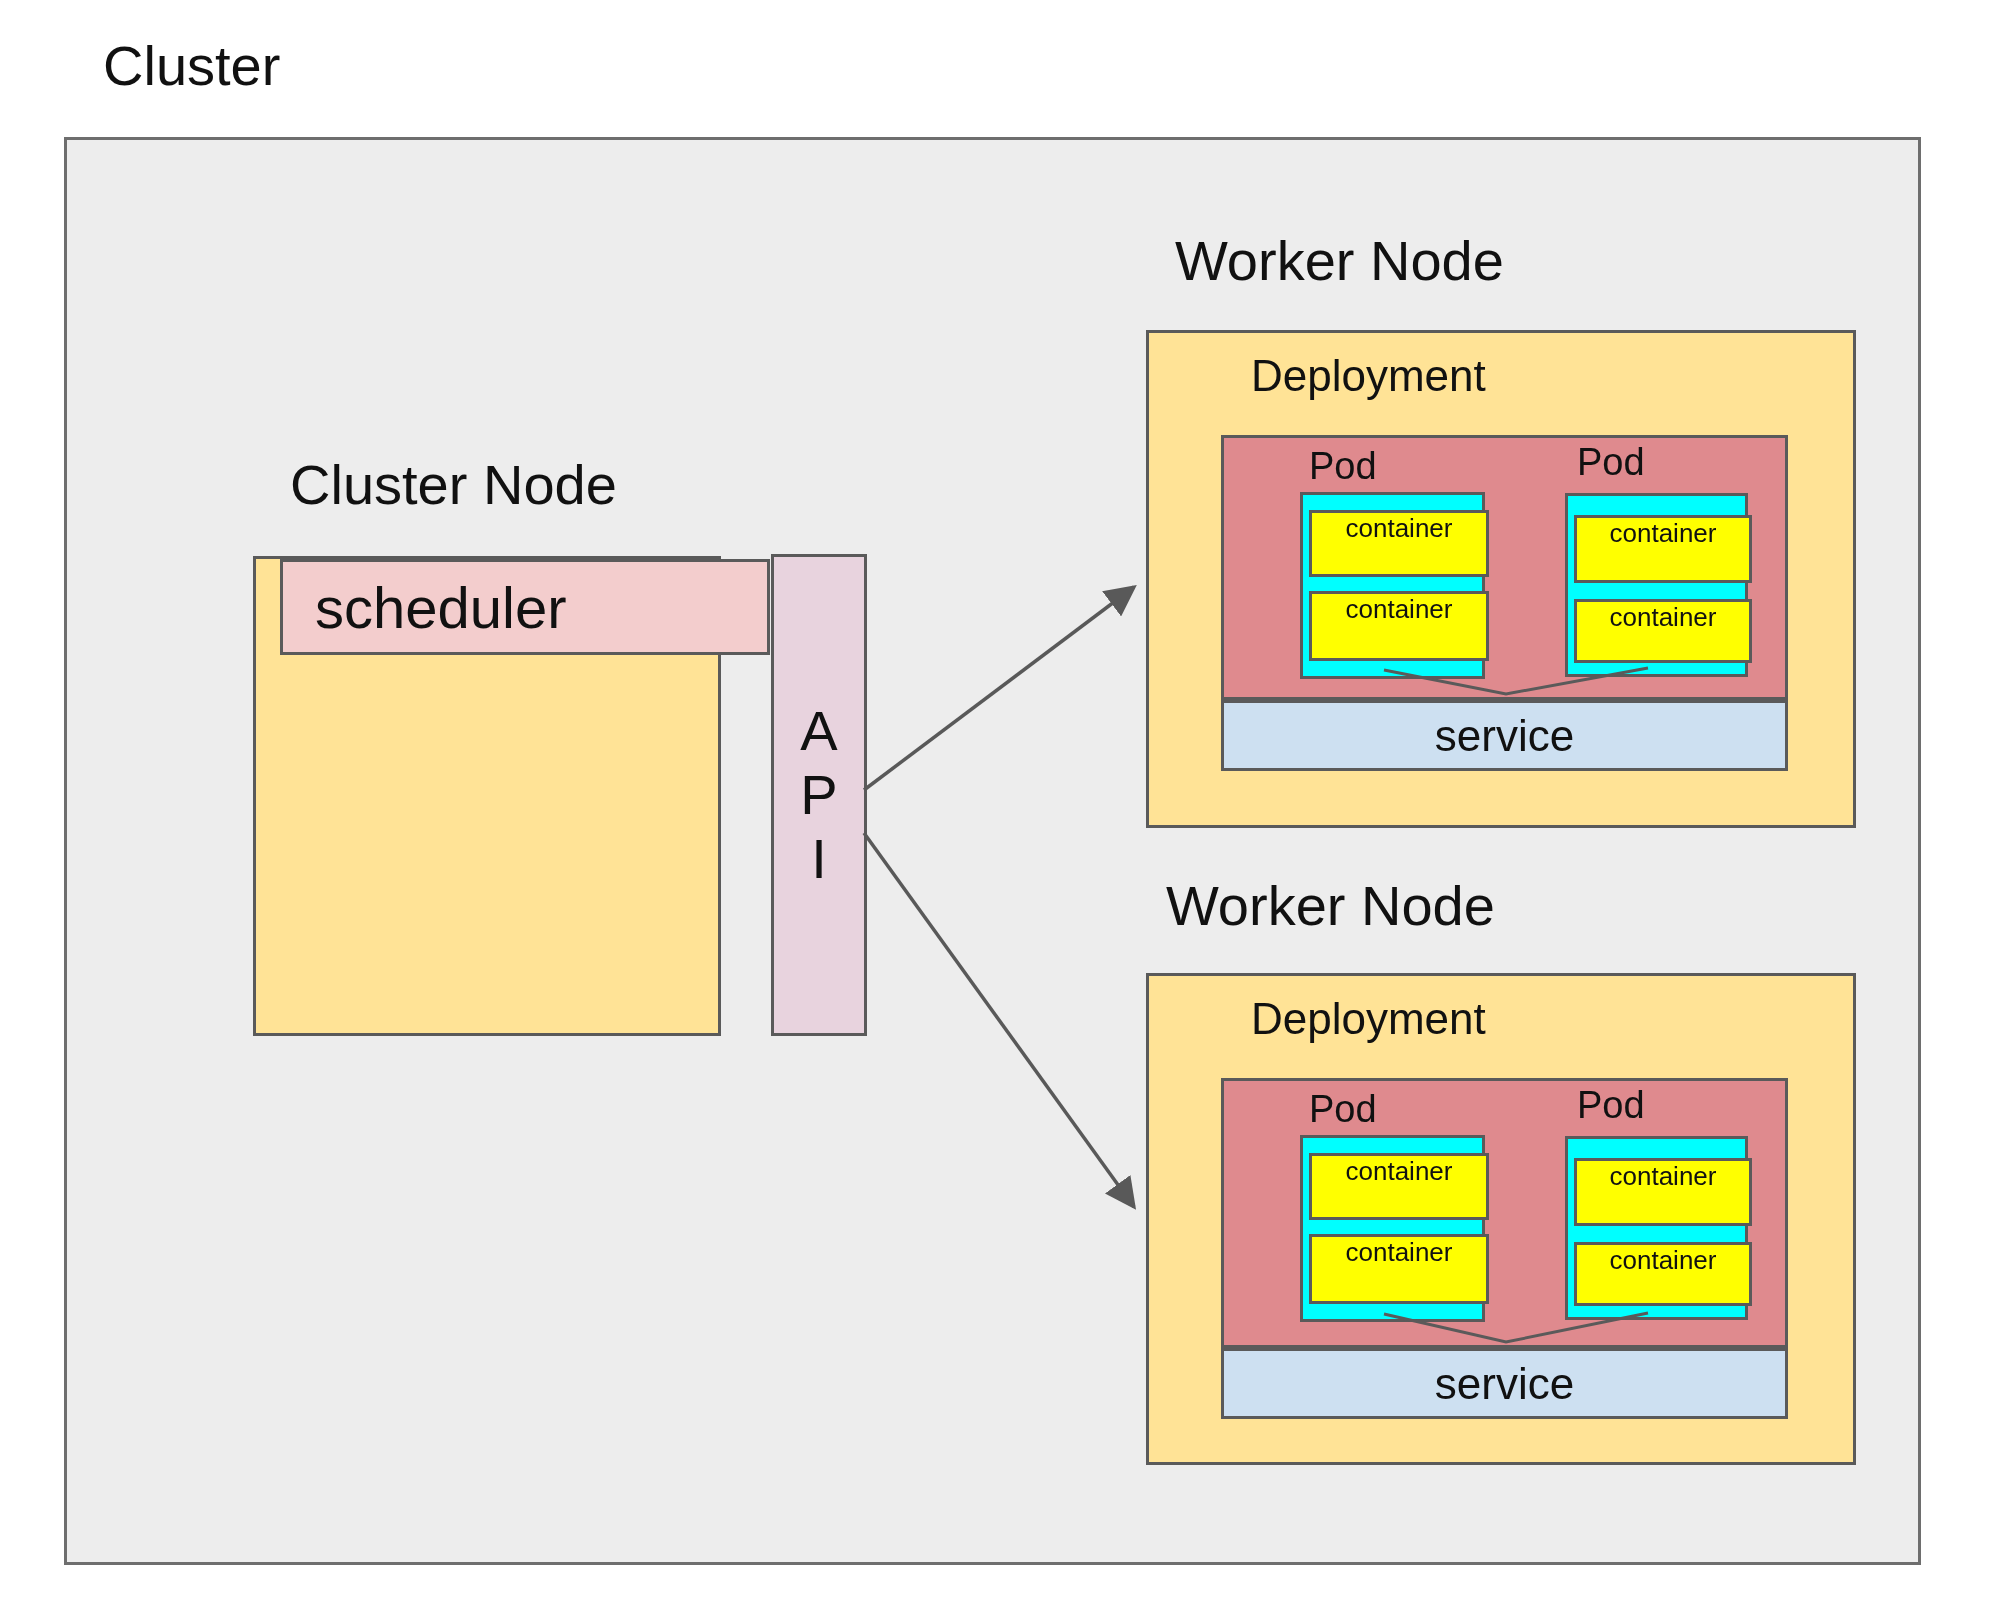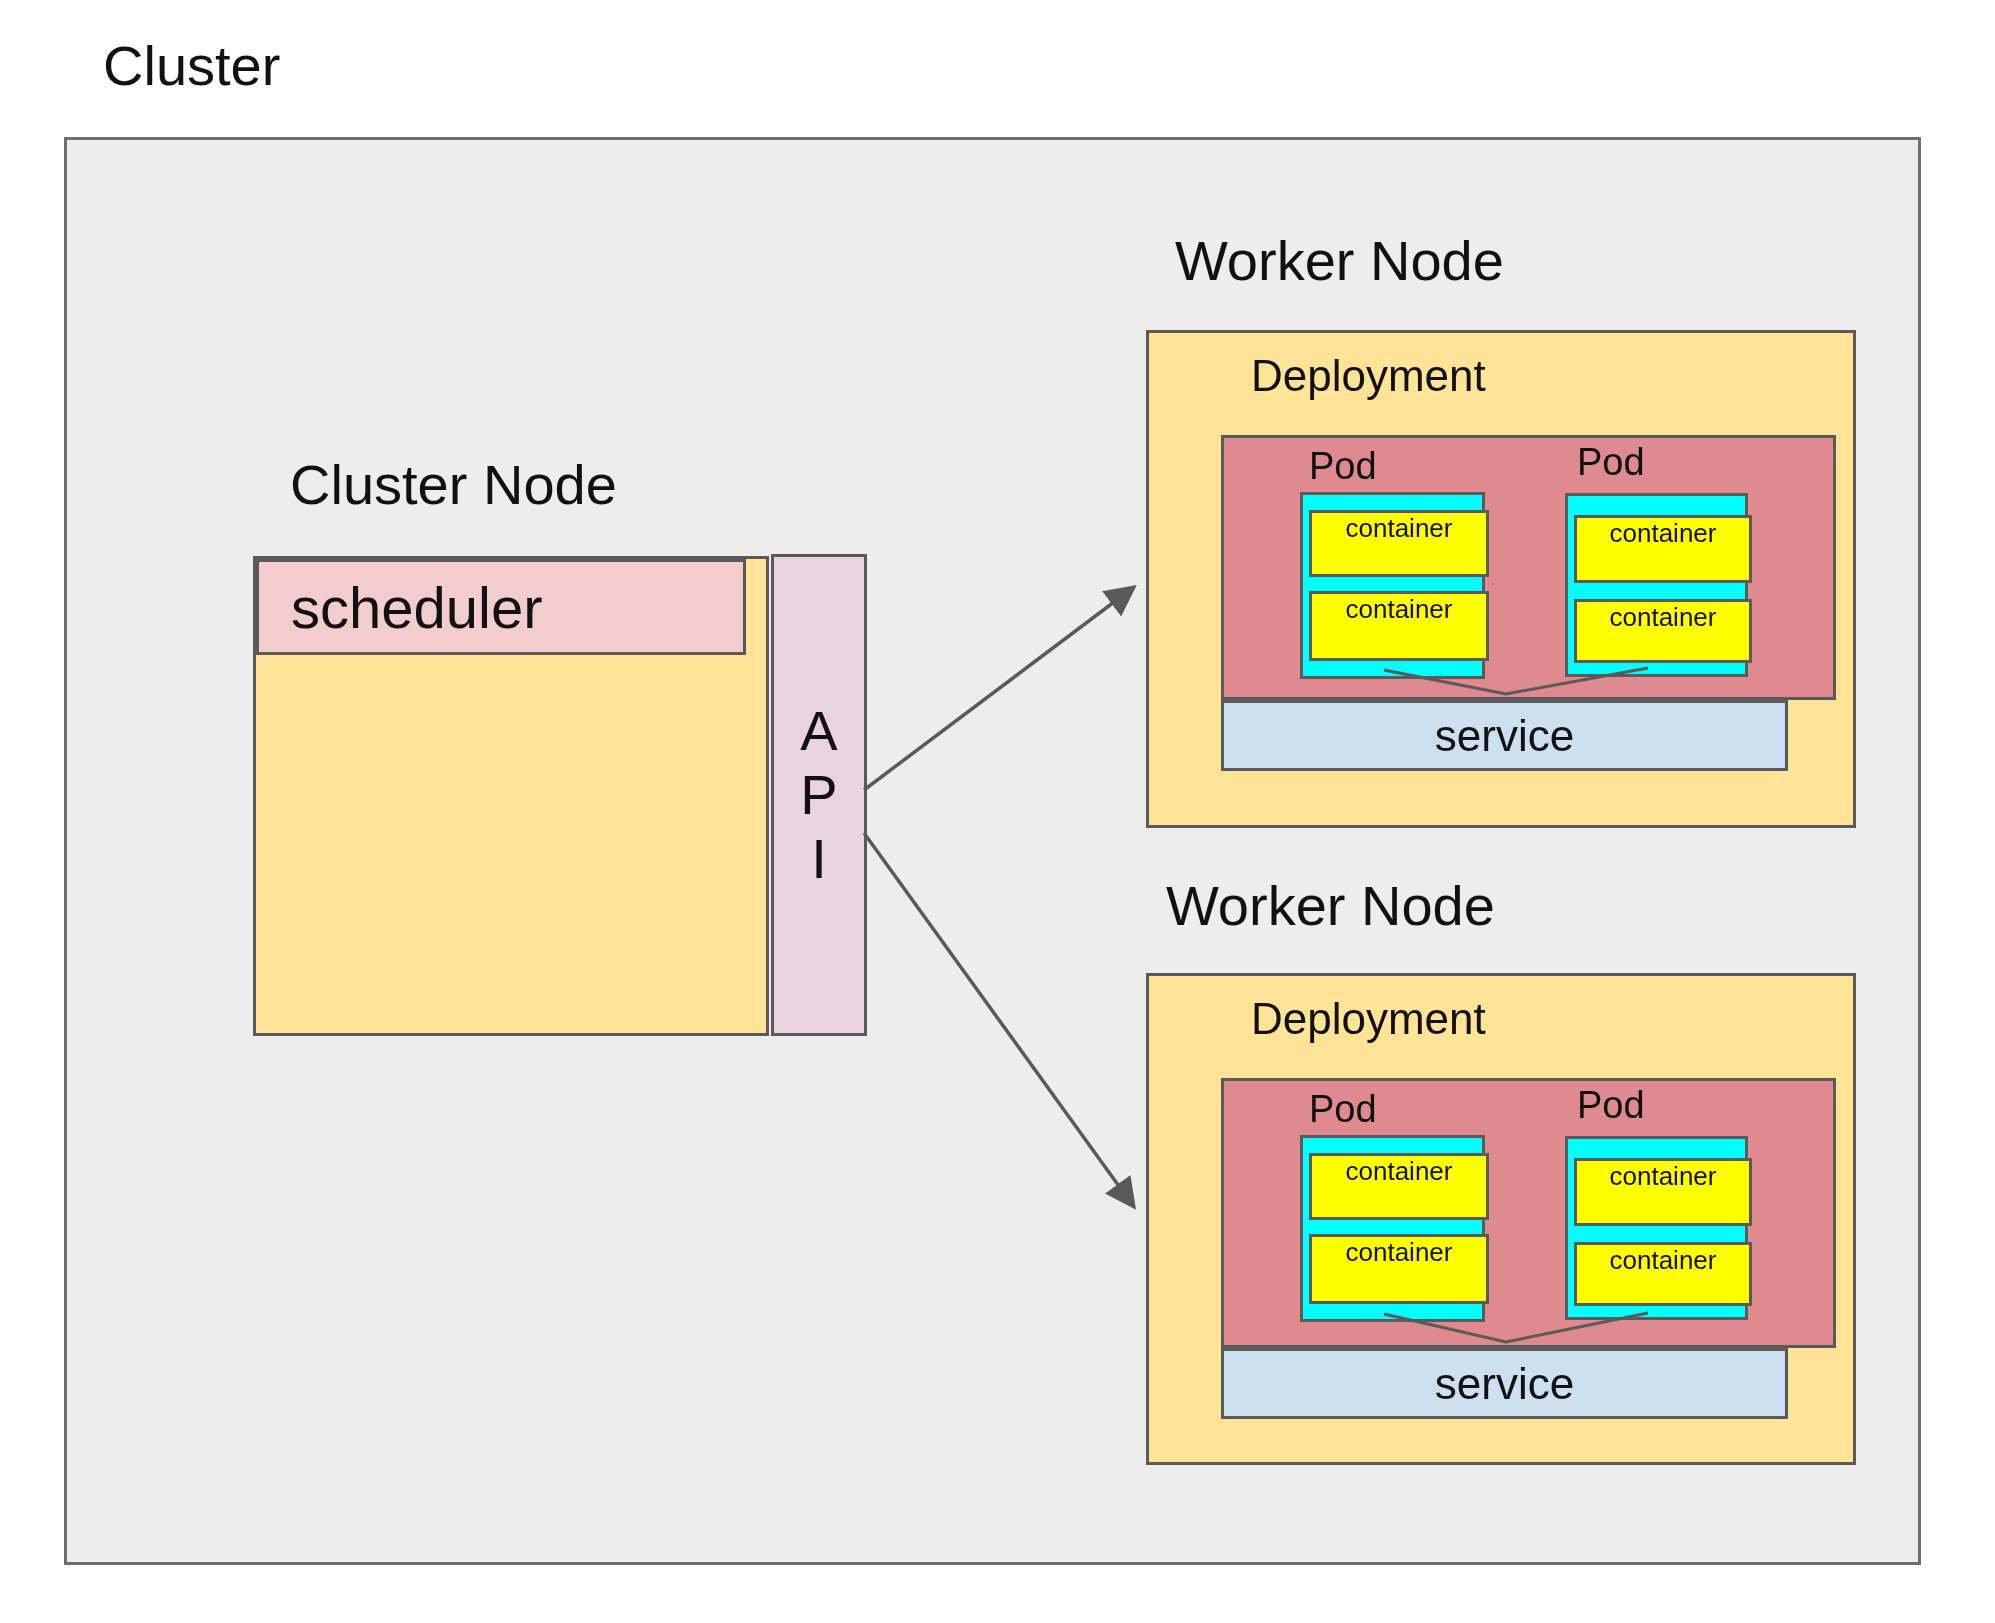--- a/index.html
+++ b/index.html
@@ -17,22 +17,22 @@
   .label{position:absolute; white-space:nowrap; line-height:1.08;}
 
   .cluster-title{left:103px; top:36px; font-size:56px;}
   .cluster-box{
     left:64px; top:137px; width:1857px; height:1428px;
     background:var(--cluster-bg); border:3px solid var(--cluster-border);
   }
 
   
   .master-label{left:223px; top:315px; font-size:56px;}
-  .master-box{left:186px; top:416px; width:516px; height:480px;
-    background:var(--node-bg); border:3px solid var(--border);}
+  .master-box{left:186px; top:416px; width:468px; height:480px;
+    background:var(--node-bg); border:3px solid var(--border);padding-left:24px;}
   .component{
     left:35px; width:452px; background:var(--component-bg);
     border:3px solid var(--border); display:flex; align-items:center;
     padding-left:32px;
   }
   .component.scheduler{top:38px;  height:90px; font-size:58px;}
   .component.ctrlmgr  {top:165px; height:92px; font-size:42px;}
   .component.etcd     {top:292px; height:92px; font-size:58px;}
 
   .api-box{left:704px; top:414px; width:96px; height:482px;
@@ -43,21 +43,21 @@
   
   .worker-label{font-size:56px;}
   .worker-label.w1{left:1108px; top:91px;}
   .worker-label.w2{left:1099px; top:736px;}
   .worker-box{left:1079px; width:710px;
     background:var(--node-bg); border:3px solid var(--border);}
   .worker-box.w1{top:190px; height:498px;}
   .worker-box.w2{top:833px; height:492px;}
 
   .deployment-label{left:102px; top:19px; font-size:44px;}
-  .red-box{left:72px; top:102px; width:615px;
+  .red-box{left:72px; top:102px; width:567px;
     background:var(--pod-bg); border:3px solid var(--border);}
   .worker-box.w1 .red-box{height:265px;}
   .worker-box.w2 .red-box{height:270px;}
 
   .pod-label{font-size:38px;}
   .pod-label.p1{left:85px; top:8px;}
   .pod-label.p2{left:353px; top:4px;}
 
   .pod-inner{background:var(--pod-inner-bg); border:3px solid var(--border);}
   .pod-inner.p1{left:76px; top:54px; width:185px; height:187px;}

